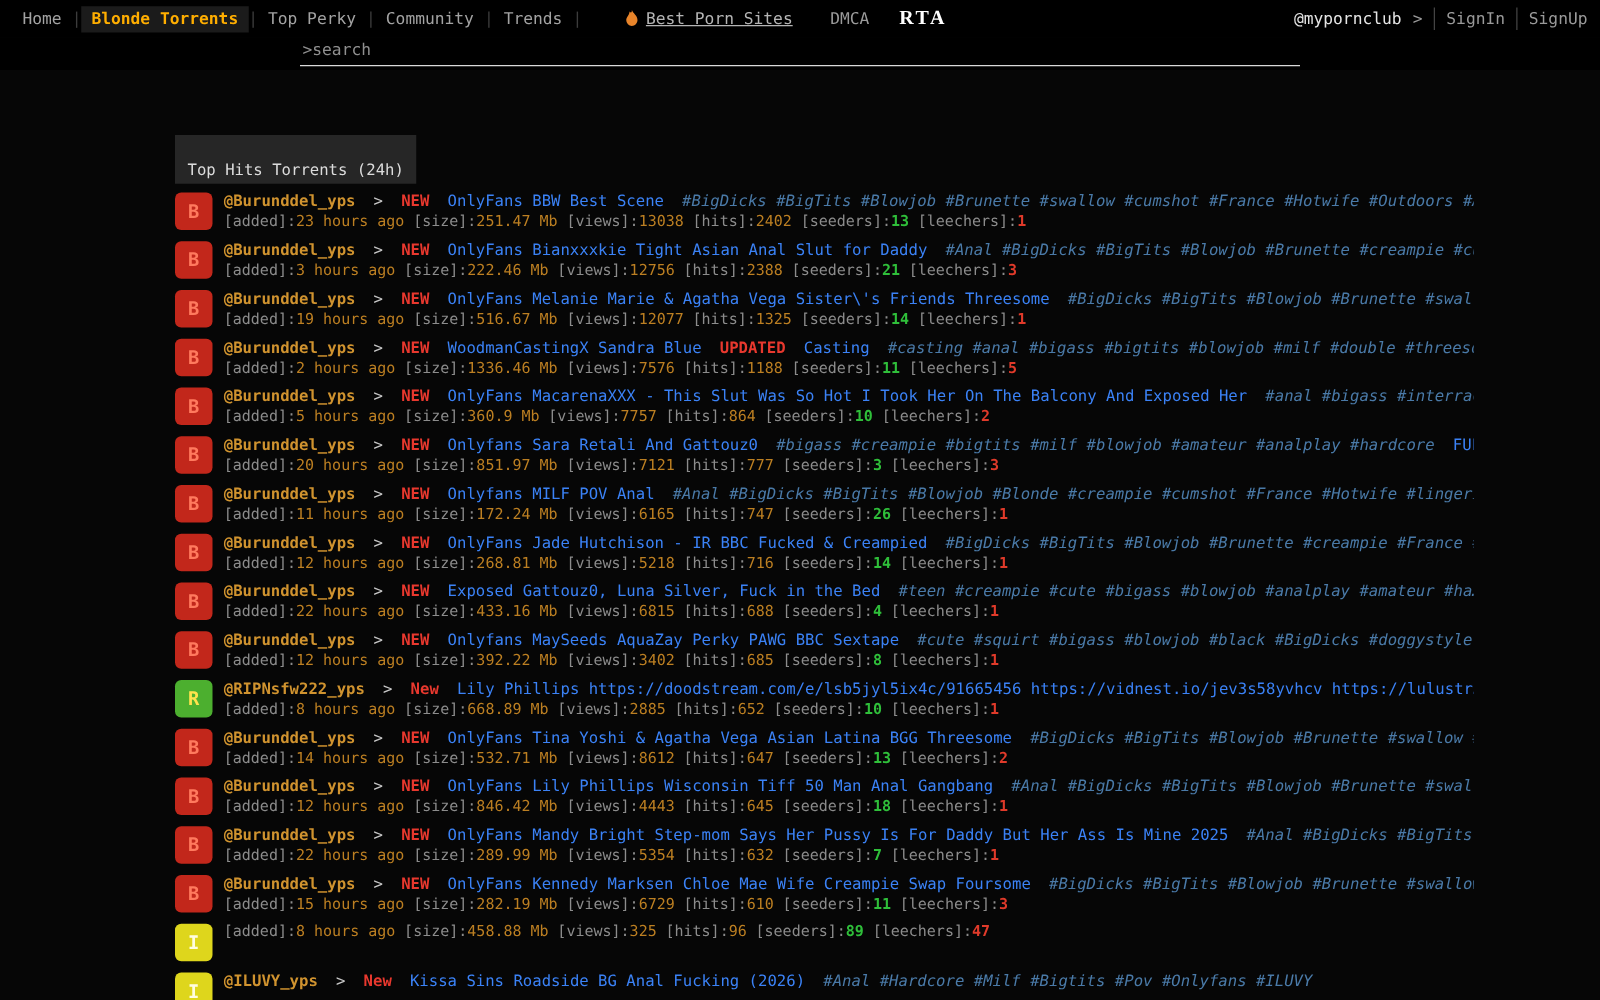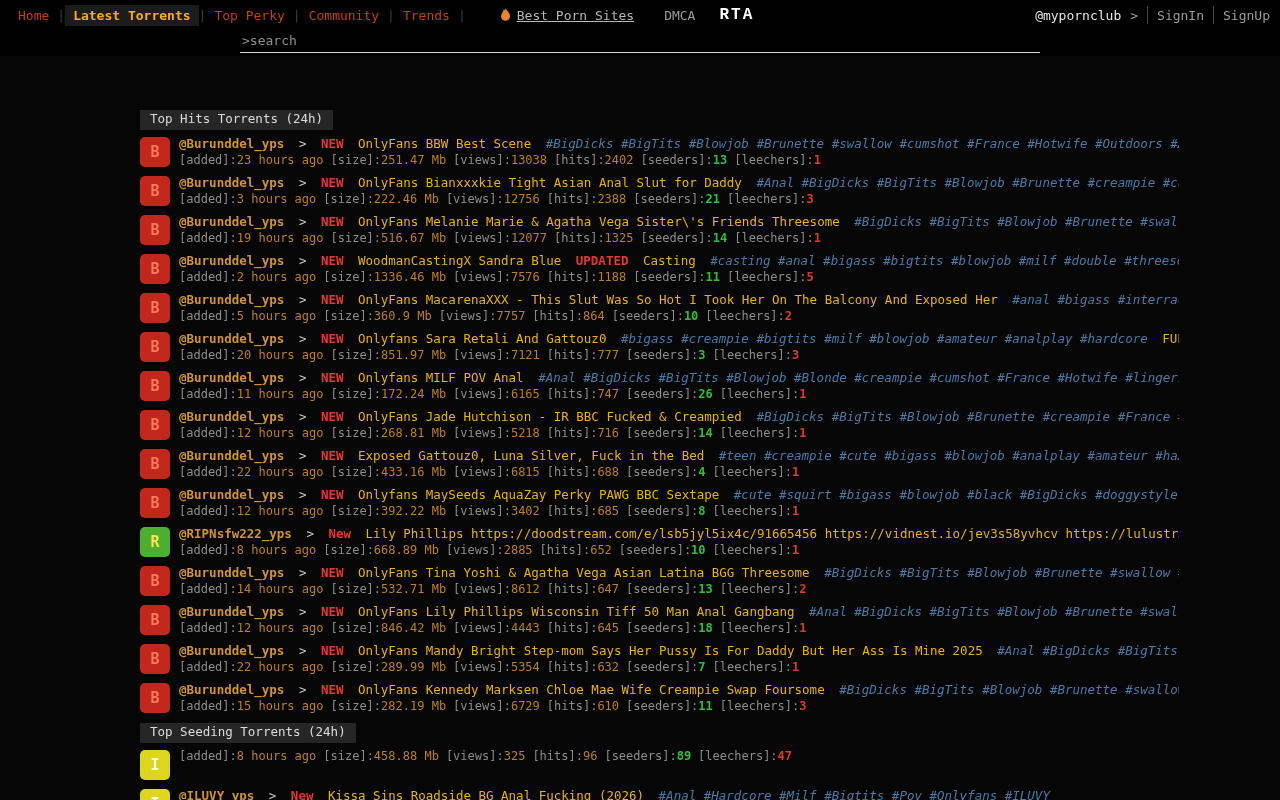--- a/index.html
+++ b/index.html
@@ -3,74 +3,74 @@
 <meta charset="utf-8">
 <title>@mypornclub</title>
 <style>
   * { margin:0; padding:0; box-sizing:border-box; }
   html,body { width:1280px; height:800px; overflow:hidden; }
   body { background:#060606; font-family:"DejaVu Sans Mono", monospace; }
 
   
   .topbar { height:30px; display:flex; align-items:center; background:#000; font-size:13px; padding:0 10px; color:#9a9a9a; }
   .nav-links { display:flex; align-items:center; }
-  .nav-link { color:#c2410c; text-decoration:none; padding:3px 8px; white-space:nowrap; }
+  .nav-link { color:#a3a3a3; text-decoration:none; padding:3px 8px; white-space:nowrap; }
   .nav-link.active { color:#ffae00; font-weight:bold; background:#1b1b1b; }
   .nav-div { color:#3c3c3c; }
   .flame { margin-left:34px; margin-right:6px; display:inline-flex; align-items:center; }
   .promo { color:#b5b5b5; text-decoration:underline; white-space:nowrap; }
   .dmca { margin-left:30px; color:#9a9a9a; text-decoration:none; }
-  .rta { margin-left:24px; color:#fff; font-weight:bold; font-size:16px; letter-spacing:2px; font-family:Liberation Mono, monospace; }
+  .rta { margin-left:24px; color:#fff; font-weight:bold; font-size:16px; letter-spacing:2px; font-family:Liberation Serif, serif; }
   .right { margin-left:auto; display:flex; align-items:center; gap:9px; }
   .account { color:#e5e5e5; text-decoration:none; }
   .acc-chev { color:#9a9a9a; }
   .vdiv { width:1px; height:18px; background:#444; }
   .auth { color:#9a9a9a; text-decoration:none; }
 
   
   .search-row { height:26px; display:flex; justify-content:center; align-items:flex-start; background:#000; }
   .search-row input { width:800px; background:transparent; border:none; border-bottom:1px solid #d8d8d8; outline:none;
     color:#9a9a9a; font:13px "DejaVu Sans Mono", monospace; padding:3px 2px 4px; }
   .search-row input::placeholder { color:#8f8f8f; }
 
   
   .main { padding:52px 0 0 140px; }
-  .section-chip { display:inline-block; background:#262626; color:#dcdcdc; font-size:12.5px; padding:1px 10px 4px; margin-bottom:5px; }
+  .section-chip { display:inline-block; background:#262626; color:#dcdcdc; font-size:12.5px; padding:20px 10px 4px; margin-bottom:5px; }
   .section + .section .section-chip,
   .section:nth-child(2) .section-chip { margin-top:3px; }
 
   .row { display:flex; height:39px; }
   .avatar { width:30px; height:30px; flex:none; border-radius:5px; text-align:center; line-height:30px;
             font-weight:bold; font-size:15px; margin-top:2px; cursor:pointer; }
   .row-text { margin-left:9px; width:1000px; overflow:hidden; }
   .line1 { white-space:nowrap; overflow:hidden; font-size:12.5px; line-height:17px; }
   .line1 > span { margin-right:7px; }
   .line1 > span:empty { display:none; }
   .line2 { white-space:nowrap; overflow:hidden; font-size:12px; line-height:16px; }
   .stat { margin-right:7px; }
 
   .user  { color:#d0932f; font-weight:bold; cursor:pointer; }
   .chev  { color:#c8c8c8; }
   .new   { color:#e8382e; font-weight:bold; }
-  .title { color:#eab308; cursor:pointer; }
+  .title { color:#3b82f6; cursor:pointer; }
   .tags  { color:#4a7aa8; font-style:italic; cursor:pointer; }
   .lbl   { color:#8c8c8c; }
   .val   { color:#bc7f22; }
   .val.seed  { color:#2fbf3a; font-weight:bold; }
   .val.leech { color:#e03a2a; font-weight:bold; }
 </style>
 </head>
 <body>
 
 <header class="topbar">
   <nav class="nav-links">
   <a class="nav-link" href="#">Home</a>
   <span class="nav-div">|</span>
 
-  <a class="nav-link active" href="#">Latest Torrents</a>
+  <a class="nav-link active" href="#">Blonde Torrents</a>
   <span class="nav-div">|</span>
 
   <a class="nav-link" href="#">Top Perky</a>
   <span class="nav-div">|</span>
 
   <a class="nav-link" href="#">Community</a>
   <span class="nav-div">|</span>
 
   <a class="nav-link" href="#">Trends</a>
   <span class="nav-div">|</span>
@@ -382,21 +382,20 @@
       </div>
       <div class="line2">
         <span class="stat"><span class="lbl">[added]:</span><span class="val">15 hours ago</span></span><span class="stat"><span class="lbl">[size]:</span><span class="val">282.19 Mb</span></span><span class="stat"><span class="lbl">[views]:</span><span class="val">6729</span></span><span class="stat"><span class="lbl">[hits]:</span><span class="val">610</span></span><span class="stat"><span class="lbl">[seeders]:</span><span class="val seed">11</span></span><span class="stat"><span class="lbl">[leechers]:</span><span class="val leech">3</span></span>
       </div>
     </div>
   </div>
 </div>
   </section>
 
   <section class="section">
-    <div class="section-chip">Top Seeding Torrents (24h)</div>
     <div class="torrent-list">
   <div class="row">
     <div class="avatar" style="background: rgb(222, 214, 28); color: rgb(255, 253, 224);">I</div>
     <div class="row-text">
       <div class="line2">
         <span class="stat"><span class="lbl">[added]:</span><span class="val">8 hours ago</span></span><span class="stat"><span class="lbl">[size]:</span><span class="val">458.88 Mb</span></span><span class="stat"><span class="lbl">[views]:</span><span class="val">325</span></span><span class="stat"><span class="lbl">[hits]:</span><span class="val">96</span></span><span class="stat"><span class="lbl">[seeders]:</span><span class="val seed">89</span></span><span class="stat"><span class="lbl">[leechers]:</span><span class="val leech">47</span></span>
       </div>
     </div>
   </div>
 

